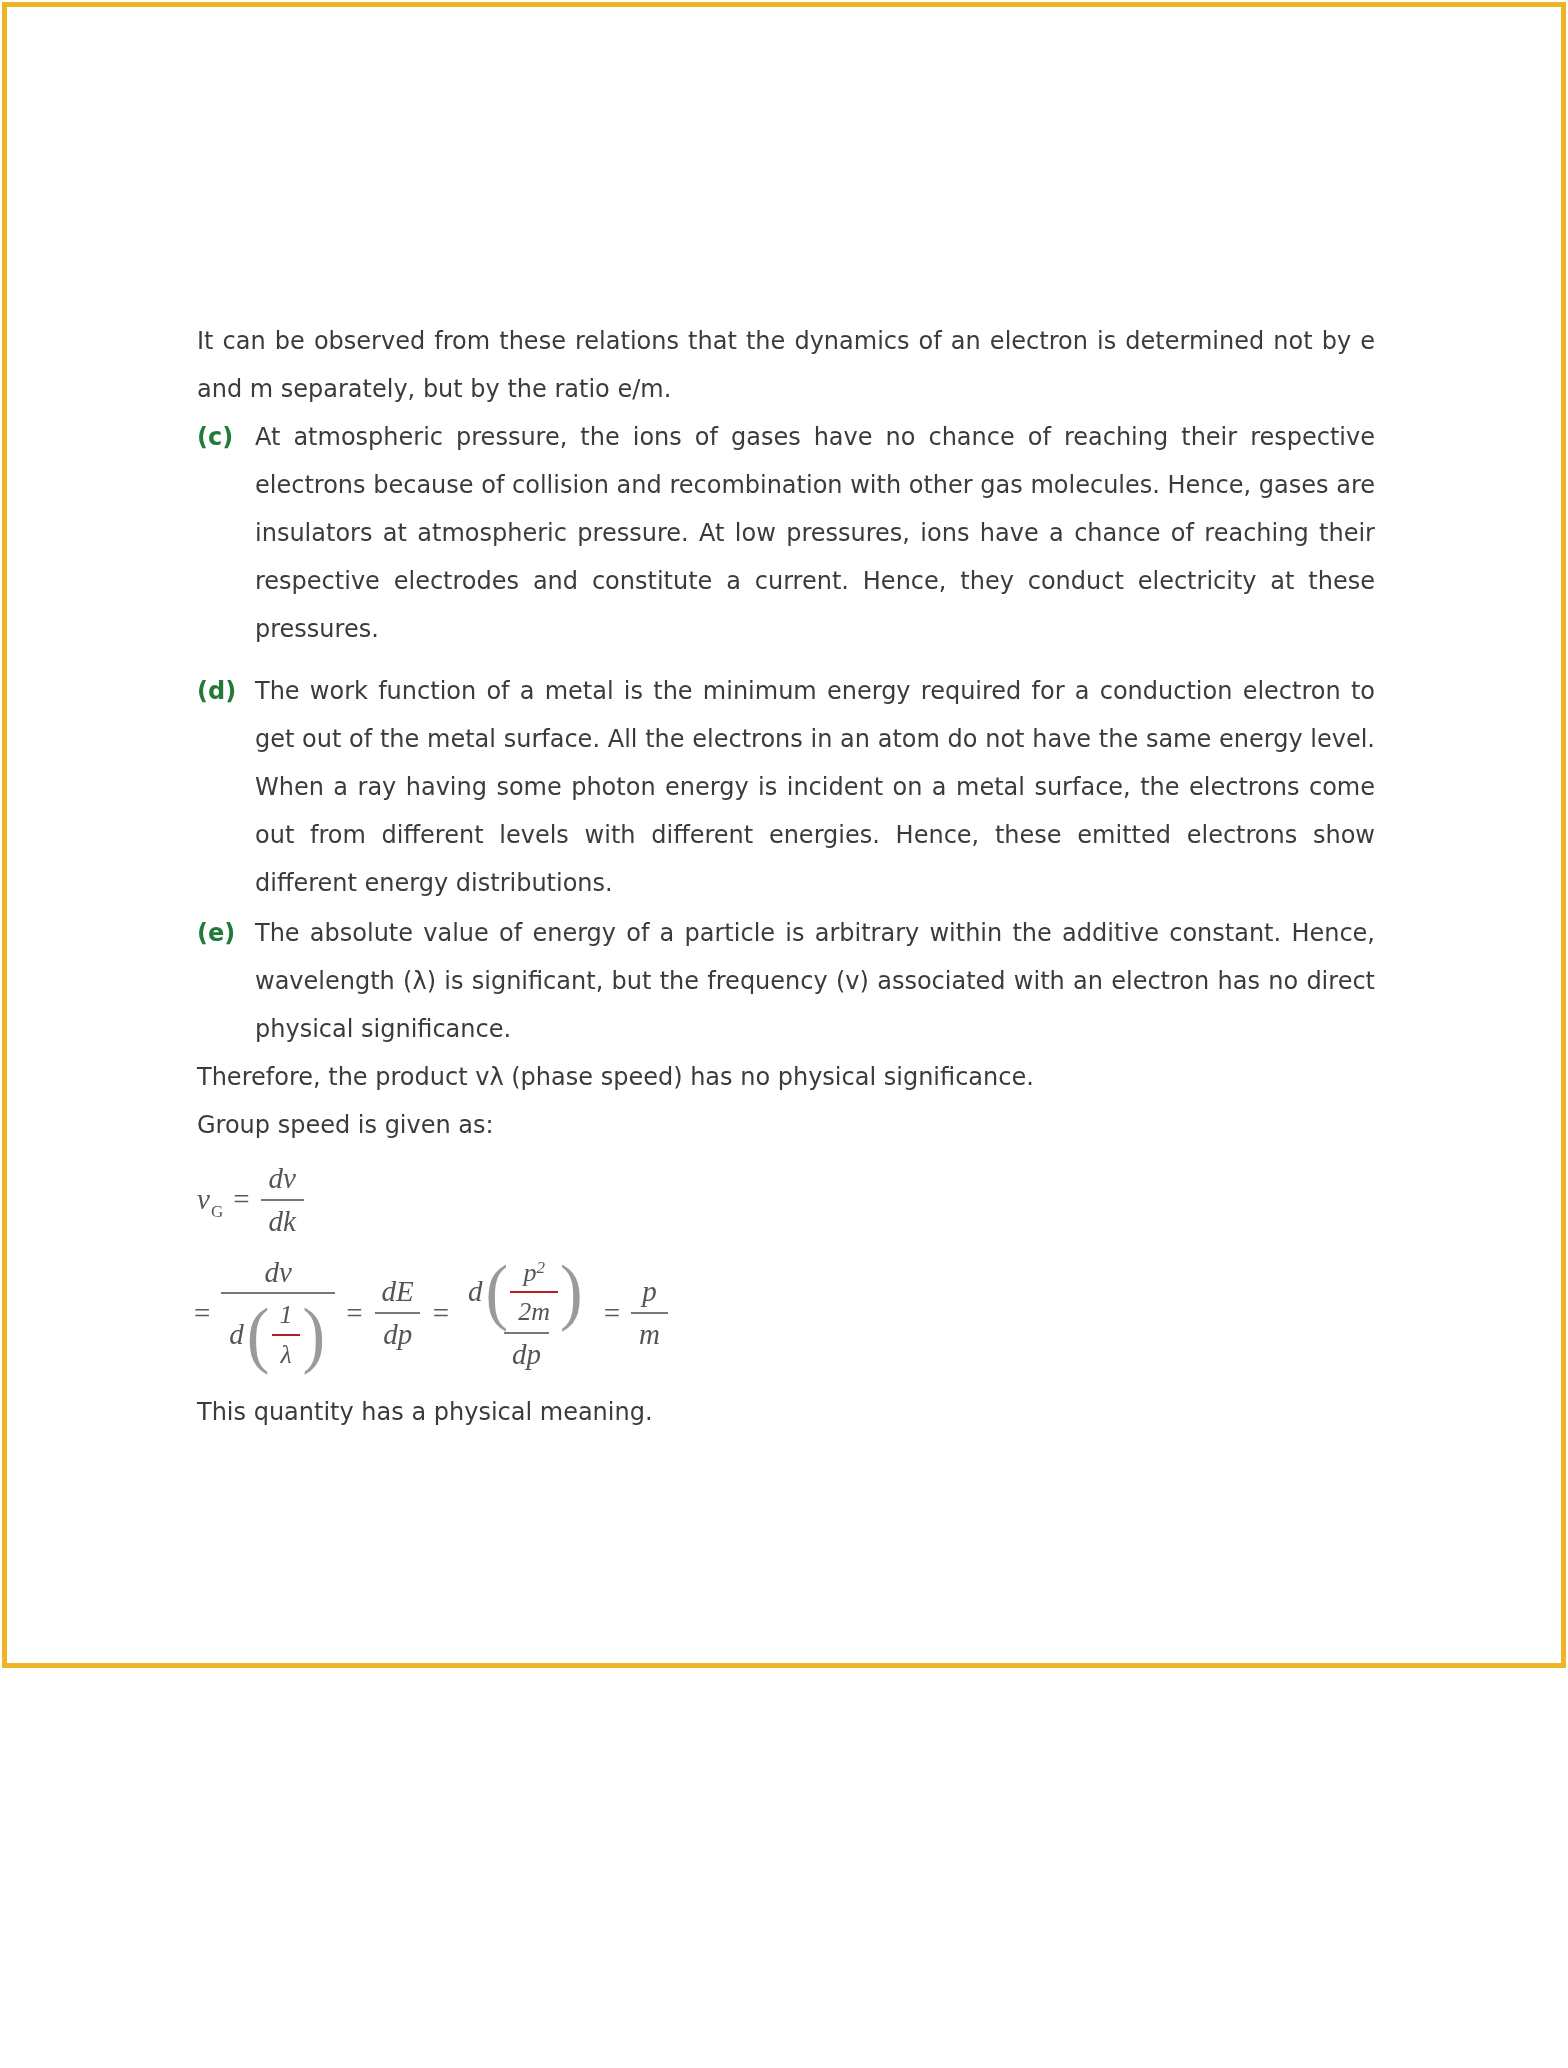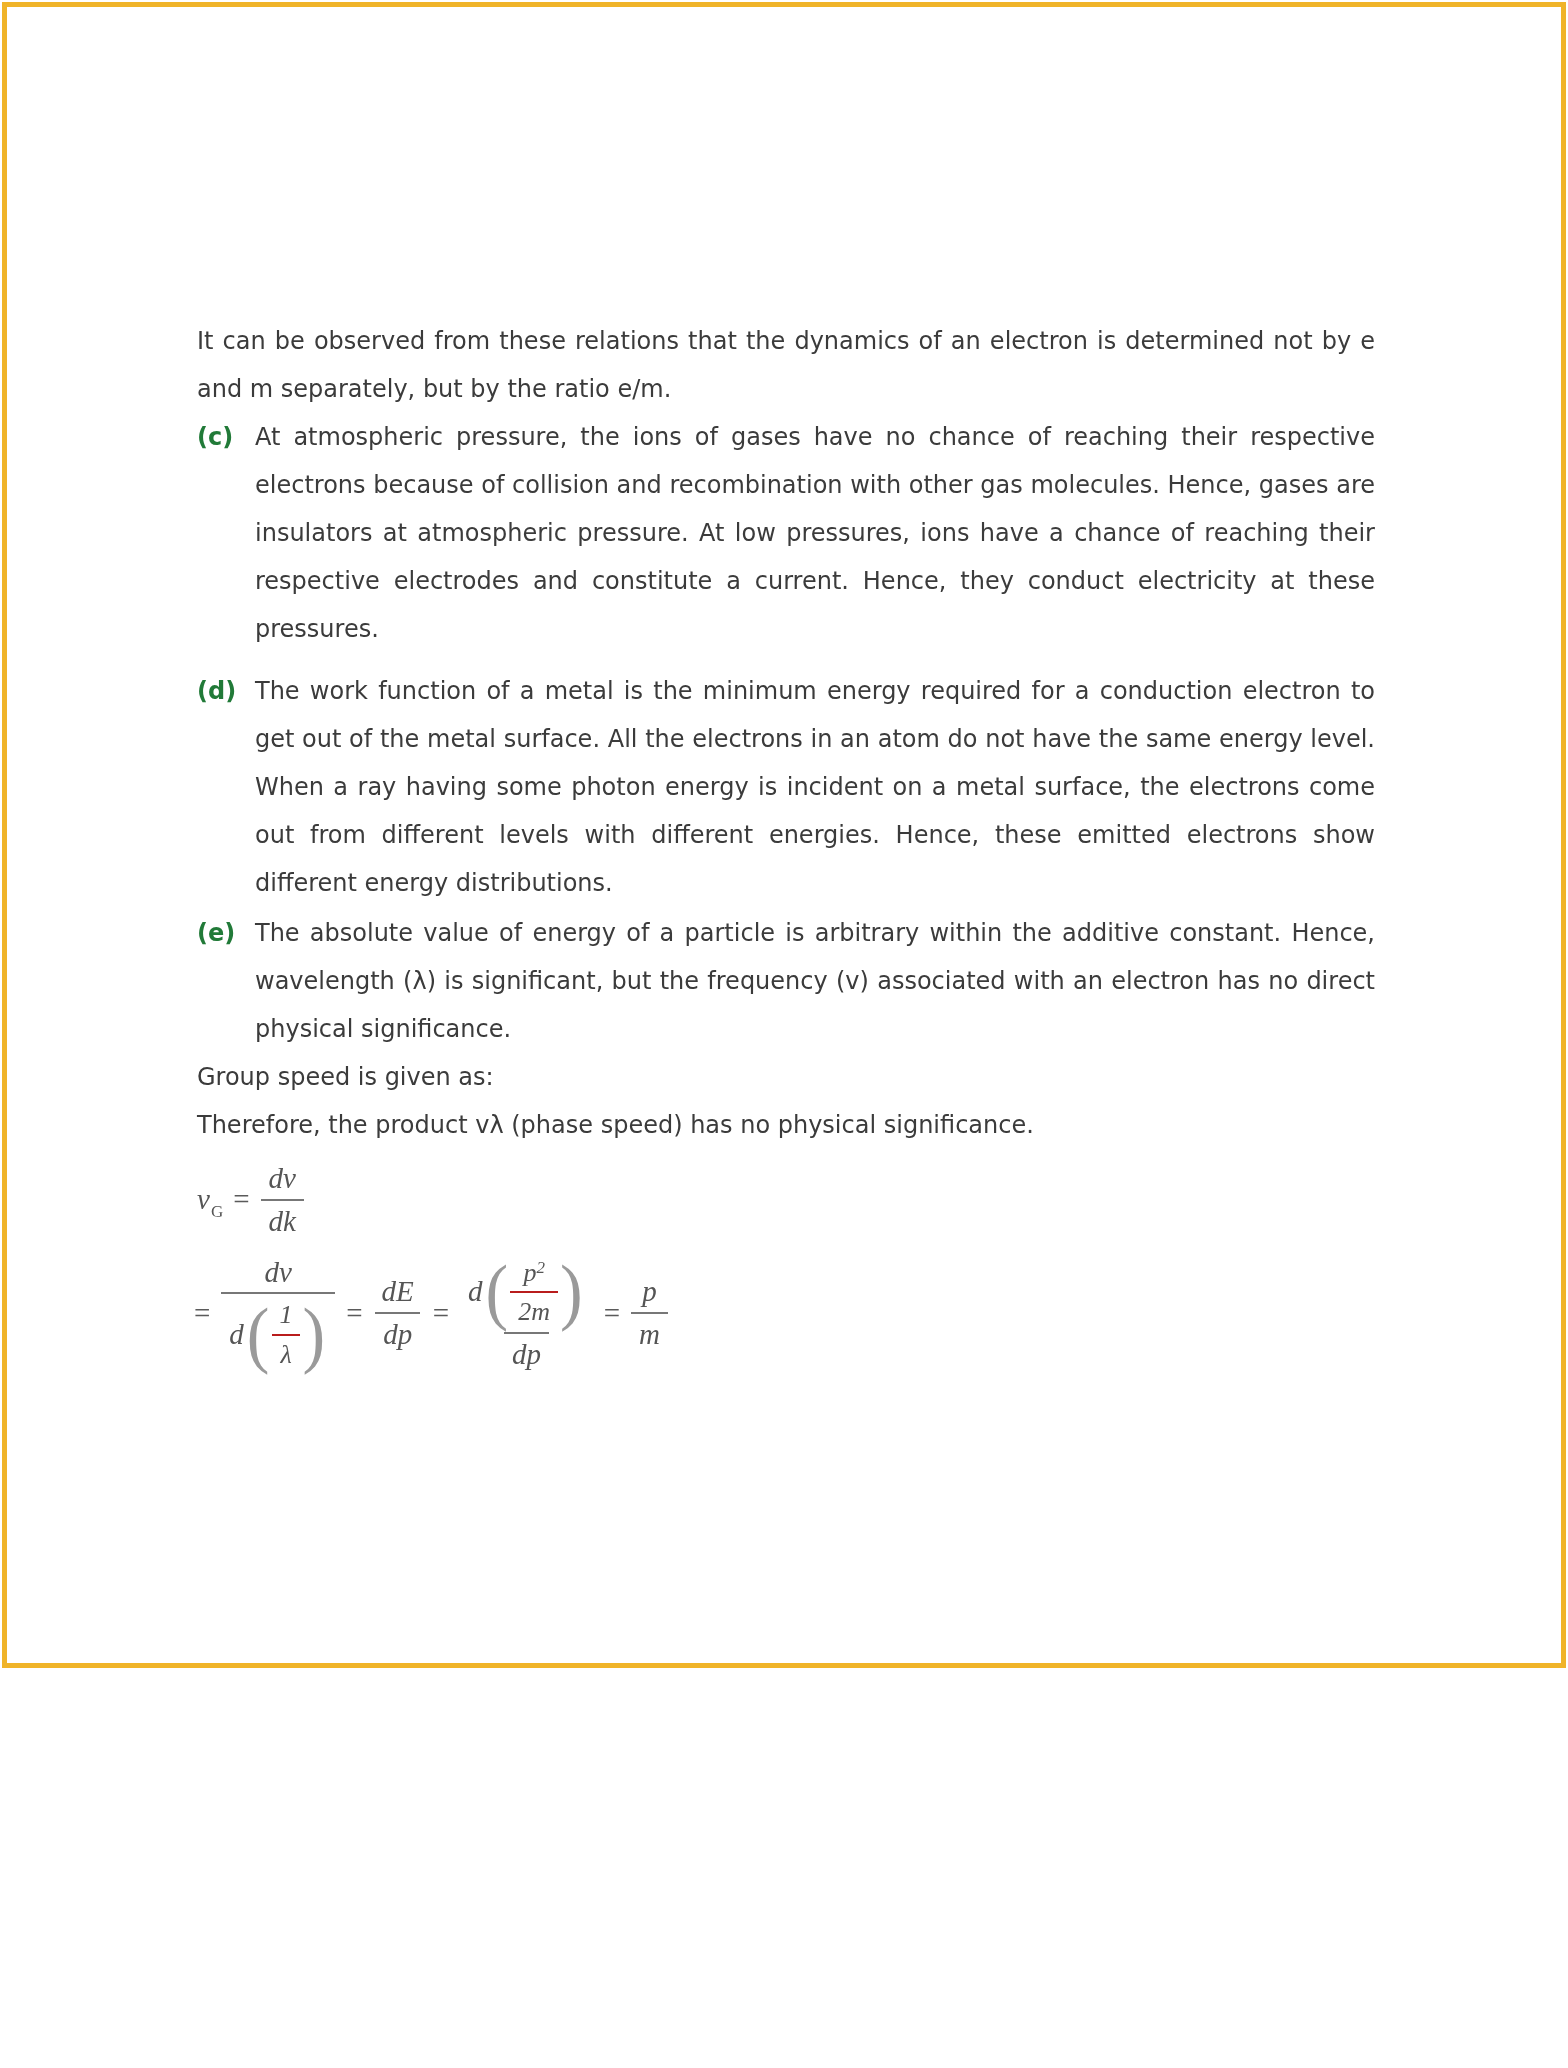--- a/index.html
+++ b/index.html
@@ -141,22 +141,22 @@
     <div class="list-item li-d">
       <span class="item-label">(d)</span>
       <p class="item-body">The work function of a metal is the minimum energy required for a conduction electron to get out of the metal surface. All the electrons in an atom do not have the same energy level. When a ray having some photon energy is incident on a metal surface, the electrons come out from different levels with different energies. Hence, these emitted electrons show different energy distributions.</p>
     </div>
 
     <div class="list-item li-e">
       <span class="item-label">(e)</span>
       <p class="item-body">The absolute value of energy of a particle is arbitrary within the additive constant. Hence, wavelength (λ) is significant, but the frequency (v) associated with an electron has no direct physical significance.</p>
     </div>
 
+    <p class="para">Therefore, the product vλ (phase speed) has no physical significance.</p>
     <p class="para">Group speed is given as:</p>
-    <p class="para">Therefore, the product vλ (phase speed) has no physical significance.</p>
 
     <div class="math formula-1">
       <span><span>v</span><span class="sub-g">G</span></span>
       <span class="eq">=</span>
       <span class="frac">
         <span class="num">dv</span>
         <span class="den">dk</span>
       </span>
     </div>
 
@@ -202,20 +202,21 @@
       </span>
 
       <span class="eq">=</span>
 
       <span class="frac">
         <span class="num">p</span>
         <span class="den">m</span>
       </span>
     </div>
 
+    <p class="para" style="margin-top:14px;">This quantity has a physical meaning.</p>
 
   </div>
 
   <div class="footer-divider">
     <div class="glow"></div>
     <div class="thinline"></div>
     <div class="dark"></div>
   </div>
 
   <div class="page-number">46</div>

